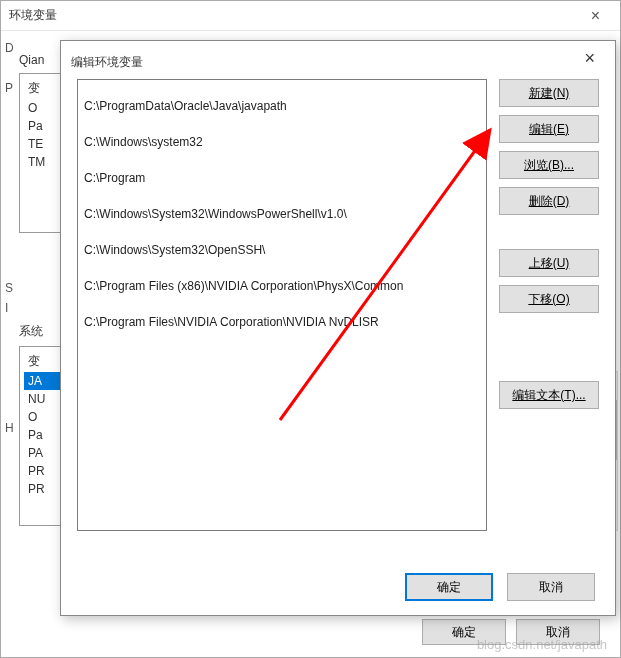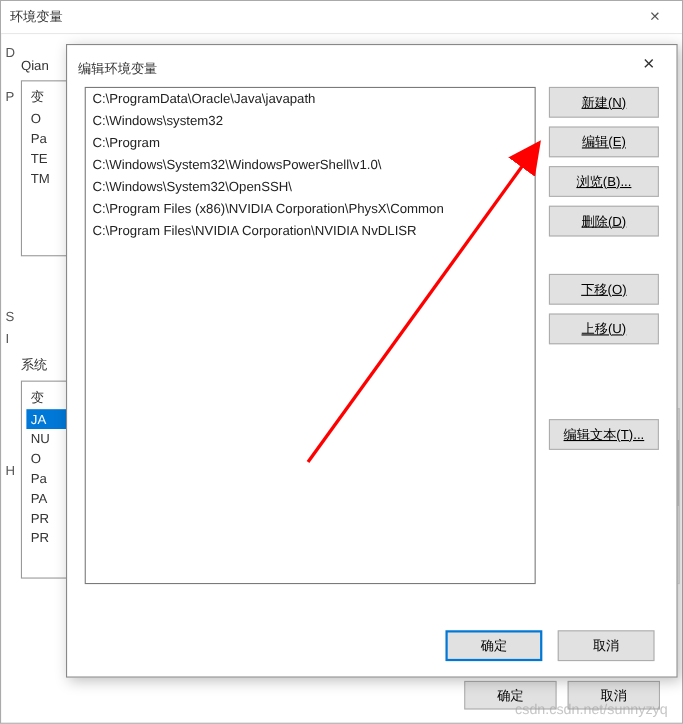--- a/index.html
+++ b/index.html
@@ -116,20 +116,21 @@
       border: 1px solid #7a7a7a;
       background: #fff;
       height: 452px;
       overflow: hidden;
     }
     .path-list .row {
       padding: 3px 6px;
       white-space: nowrap;
       font-size: 12px;
       color: #222;
+      margin-top: 16px;
     }
     .side-buttons {
       width: 100px;
       display: flex;
       flex-direction: column;
       gap: 8px;
       text-decoration: underline;
     }
     .side-buttons .spacer-sm { height: 18px; }
     .side-buttons .spacer-md { height: 52px; }
@@ -223,34 +224,34 @@
       <div class="row">C:\Windows\System32\OpenSSH\</div>
       <div class="row">C:\Program Files (x86)\NVIDIA Corporation\PhysX\Common</div>
       <div class="row">C:\Program Files\NVIDIA Corporation\NVIDIA NvDLISR</div>
     </div>
     <div class="side-buttons">
       <button class="btn">新建(N)</button>
       <button class="btn">编辑(E)</button>
       <button class="btn">浏览(B)...</button>
       <button class="btn">删除(D)</button>
       <div class="spacer-sm"></div>
+      <button class="btn">上移(U)</button>
       <button class="btn">下移(O)</button>
-      <button class="btn">上移(U)</button>
       <div class="spacer-md"></div>
       <button class="btn">编辑文本(T)...</button>
     </div>
   </div>
   <div class="inner-footer">
     <button class="btn primary">确定</button>
     <button class="btn">取消</button>
   </div>
 </div>
 
 <svg class="arrow-svg">
   <defs>
     <marker id="ahead" markerWidth="12" markerHeight="12" refX="9" refY="5" orient="auto">
       <path d="M0,0 L10,5 L0,10 Z" fill="#ff0000"></path>
     </marker>
   </defs>
   <line x1="280" y1="420" x2="490" y2="130" stroke="#ff0000" stroke-width="3" marker-end="url(#ahead)"></line>
 </svg>
 
-<div class="watermark">csdn.csdn.net/sunnyzyq</div>
+<div class="watermark">blog.csdn.net/javapath</div>
 
 </body></html>

